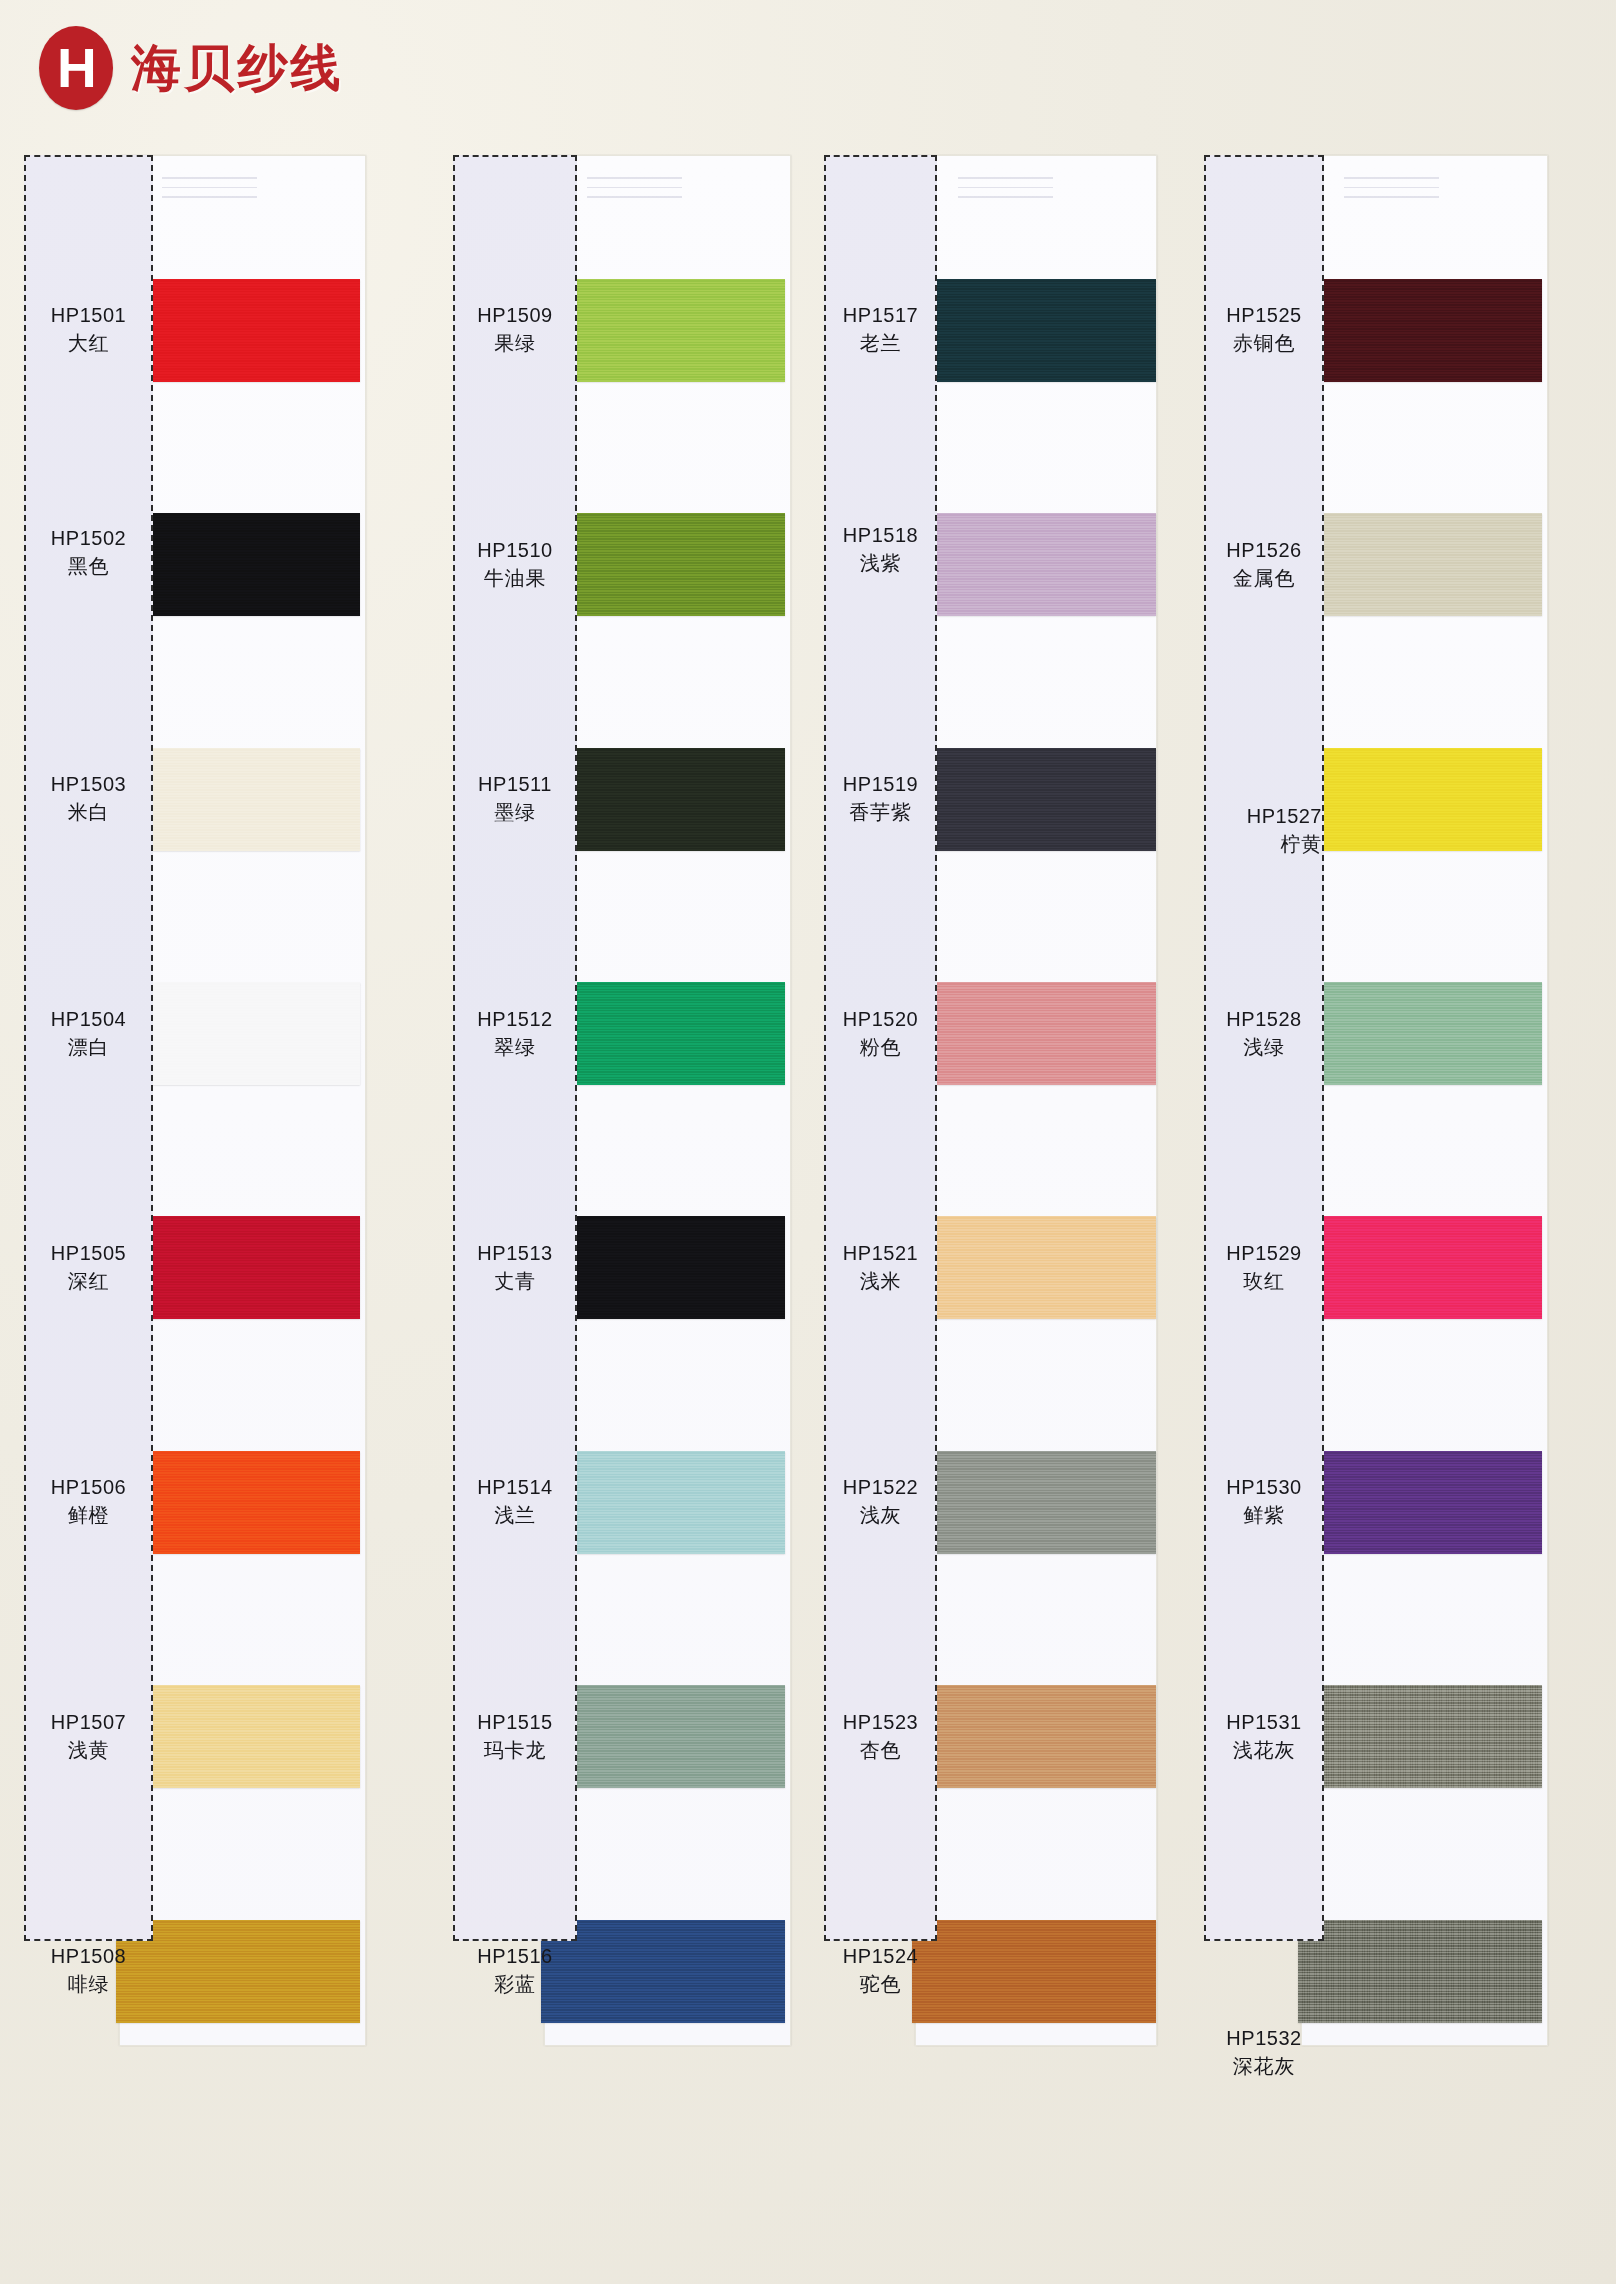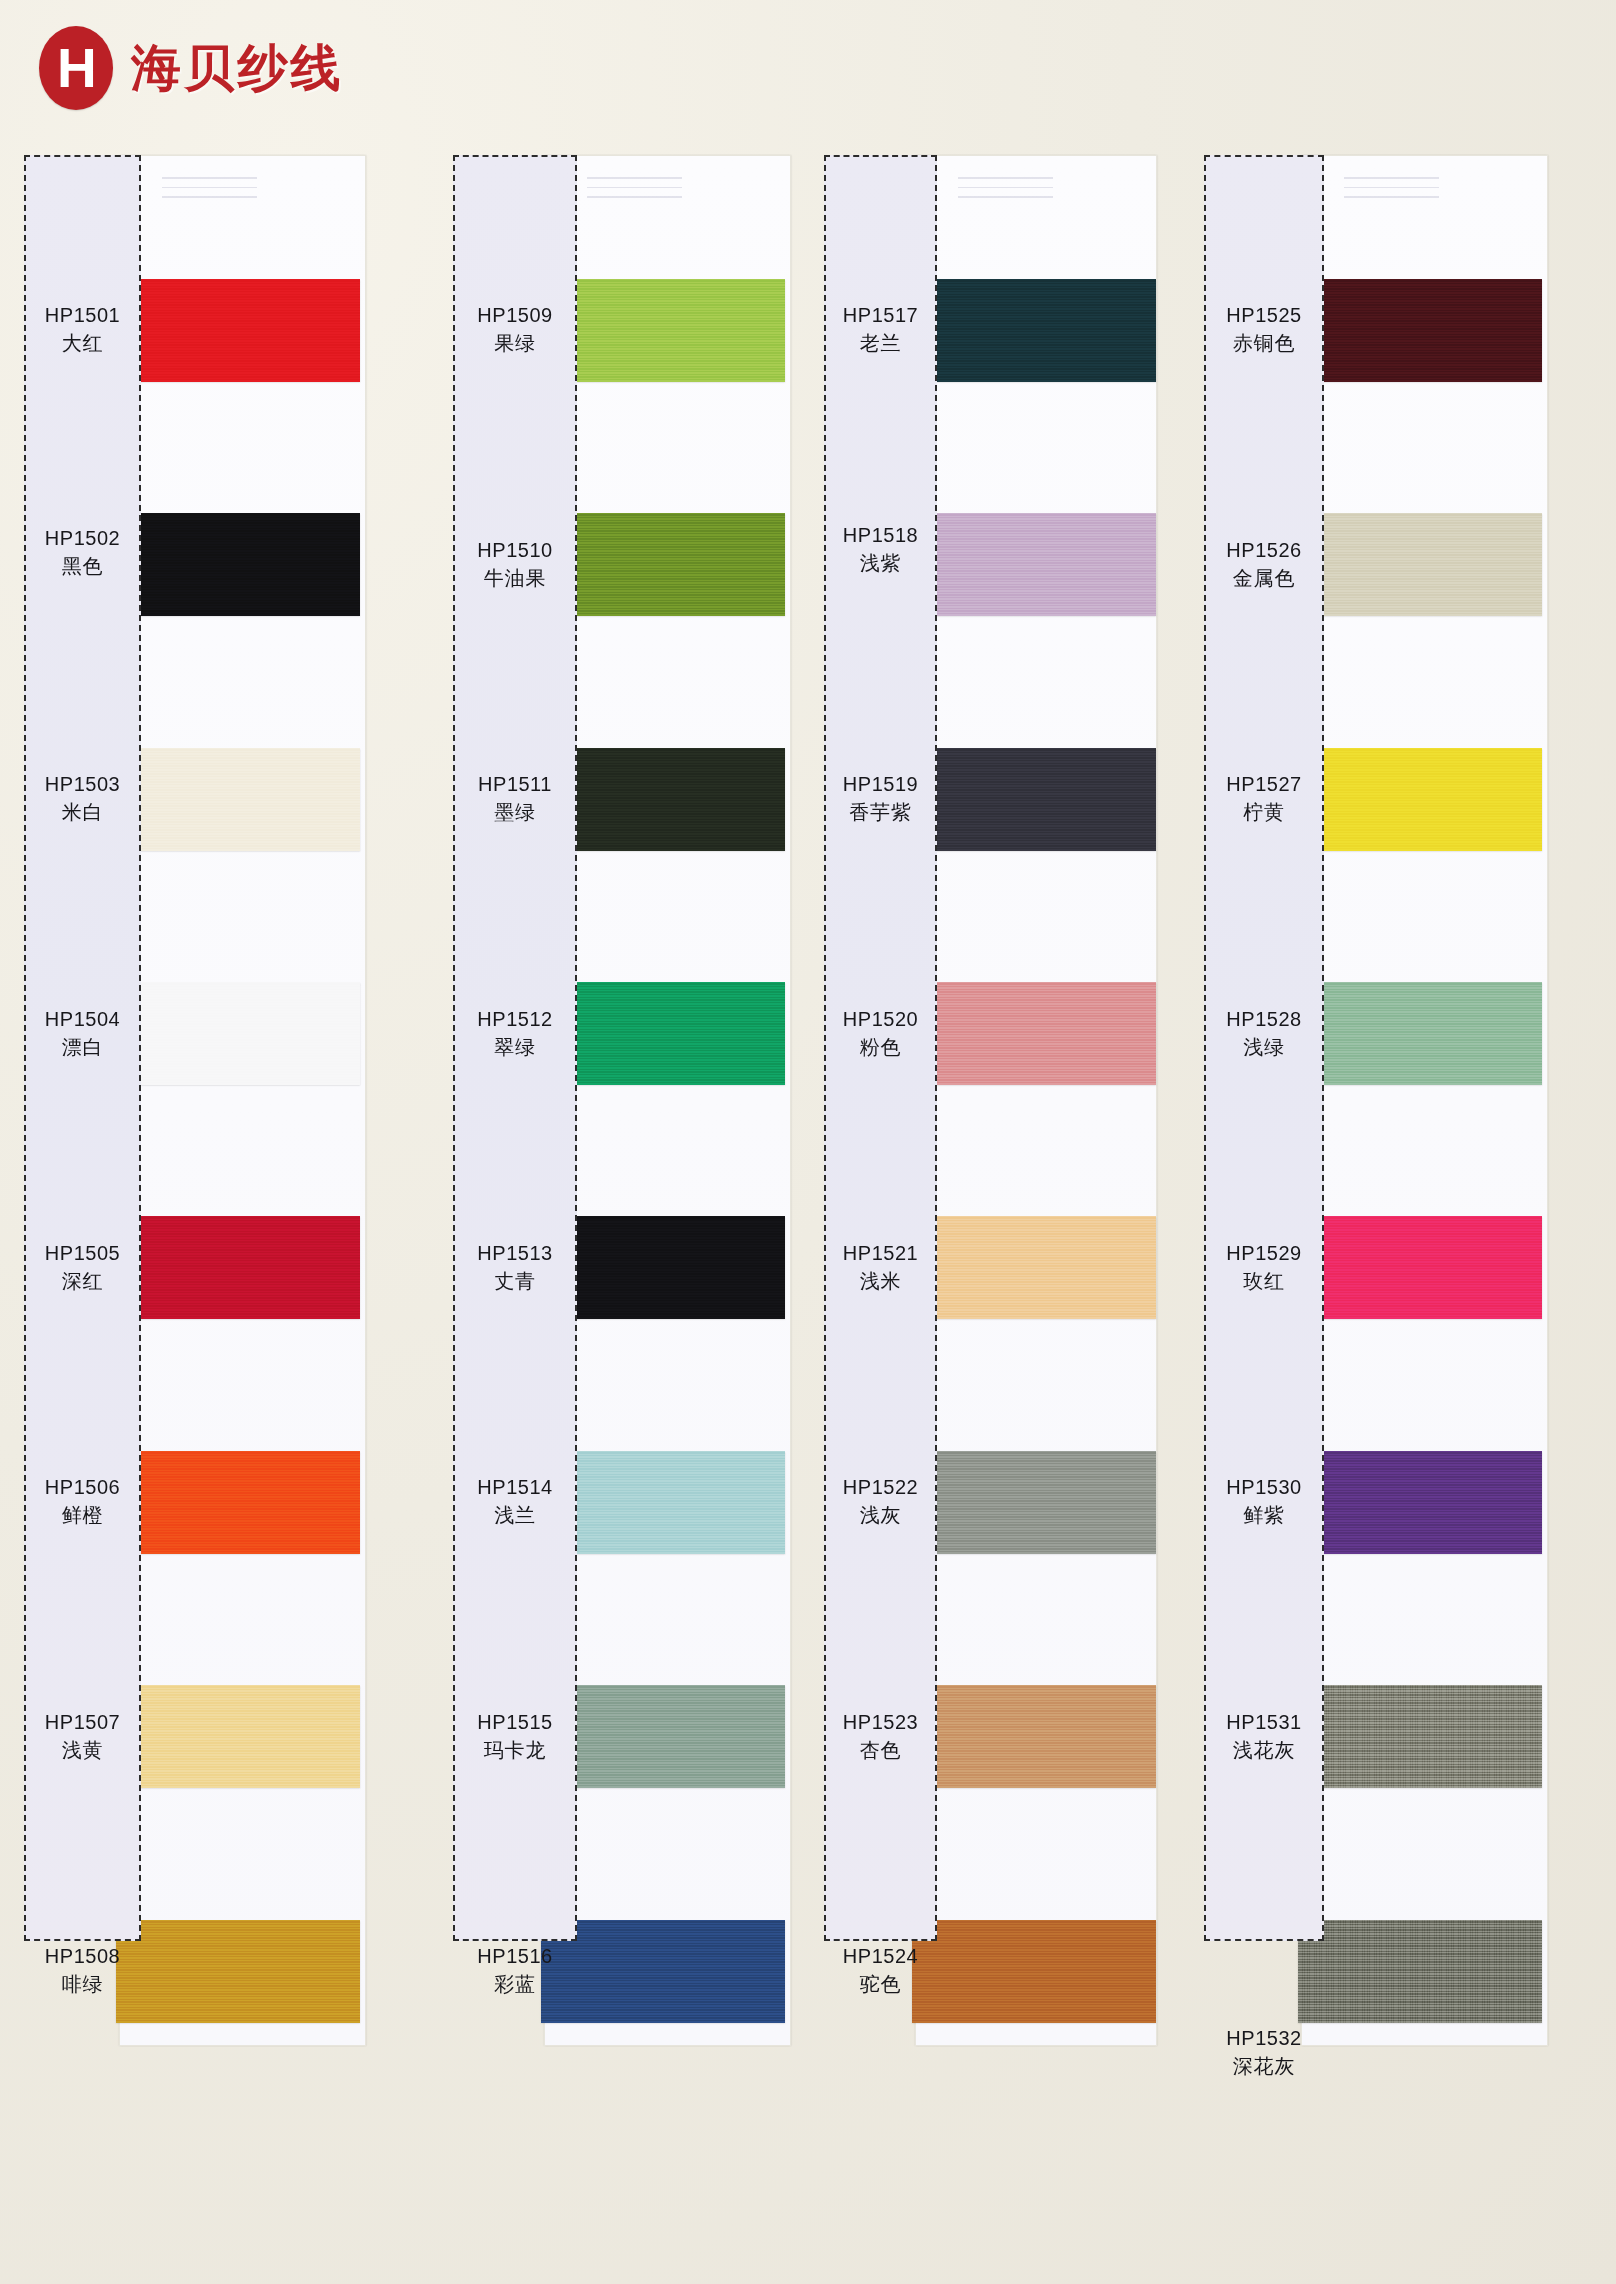--- a/index.html
+++ b/index.html
@@ -50,21 +50,21 @@
   .column{
     position:absolute;top:155px;width:343px;height:1895px;
   }
   .col-1{left:24px;}
   .col-2{left:453px;}
   .col-3{left:824px;padding-left:36px;}
   .col-4{left:1204px;}
 
   
   .label-strip{
-    position:absolute;left:0;top:0;width:117px;height:1786px;
+    position:absolute;left:0;top:0;width:129px;height:1786px;
     background:linear-gradient(180deg,#ebeaf4 0%,#e8e8f3 50%,#eceaf3 100%);
     border:2.4px dashed #2b2b2b;
     box-sizing:border-box;
   }
   .col-2 .label-strip{width:124px;}
   .col-3 .label-strip{width:113px;}
   .col-4 .label-strip{width:120px;}
 
   
   .card{
@@ -207,21 +207,21 @@
         <div class="swatch" style="top: 592px; height: 103px; background: rgb(237, 219, 43);"></div>
         <div class="swatch" style="top: 826px; height: 103px; background: rgb(143, 187, 156);"></div>
         <div class="swatch" style="top: 1060px; height: 103px; background: rgb(239, 42, 99);"></div>
         <div class="swatch" style="top: 1295px; height: 103px; background: rgb(90, 50, 129);"></div>
         <div class="swatch melange" style="top: 1529px; height: 103px; background: rgb(125, 126, 110);"></div>
         <div class="swatch melange" style="top: 1764px; height: 103px; background: rgb(109, 111, 96);"></div>
       </div>
     <div class="label-strip">
         <div class="lbl" style="top: 145px;"><span>HP1525</span><span class="cn">赤铜色</span></div>
         <div class="lbl" style="top: 380px;"><span>HP1526</span><span class="cn">金属色</span></div>
-        <div class="lbl" style="top: 614px;"><span>HP1527</span><span class="cn">柠黄</span></div>
+        <div class="lbl" style="top: 646px; text-align: right;"><span>HP1527</span><span class="cn">柠黄</span></div>
         <div class="lbl" style="top: 849px;"><span>HP1528</span><span class="cn">浅绿</span></div>
         <div class="lbl" style="top: 1083px;"><span>HP1529</span><span class="cn">玫红</span></div>
         <div class="lbl" style="top: 1317px;"><span>HP1530</span><span class="cn">鲜紫</span></div>
         <div class="lbl" style="top: 1552px;"><span>HP1531</span><span class="cn">浅花灰</span></div>
         <div class="lbl" style="top: 1868px;"><span>HP1532</span><span class="cn">深花灰</span></div>
       </div>
   </div>
 
 </div>
 

